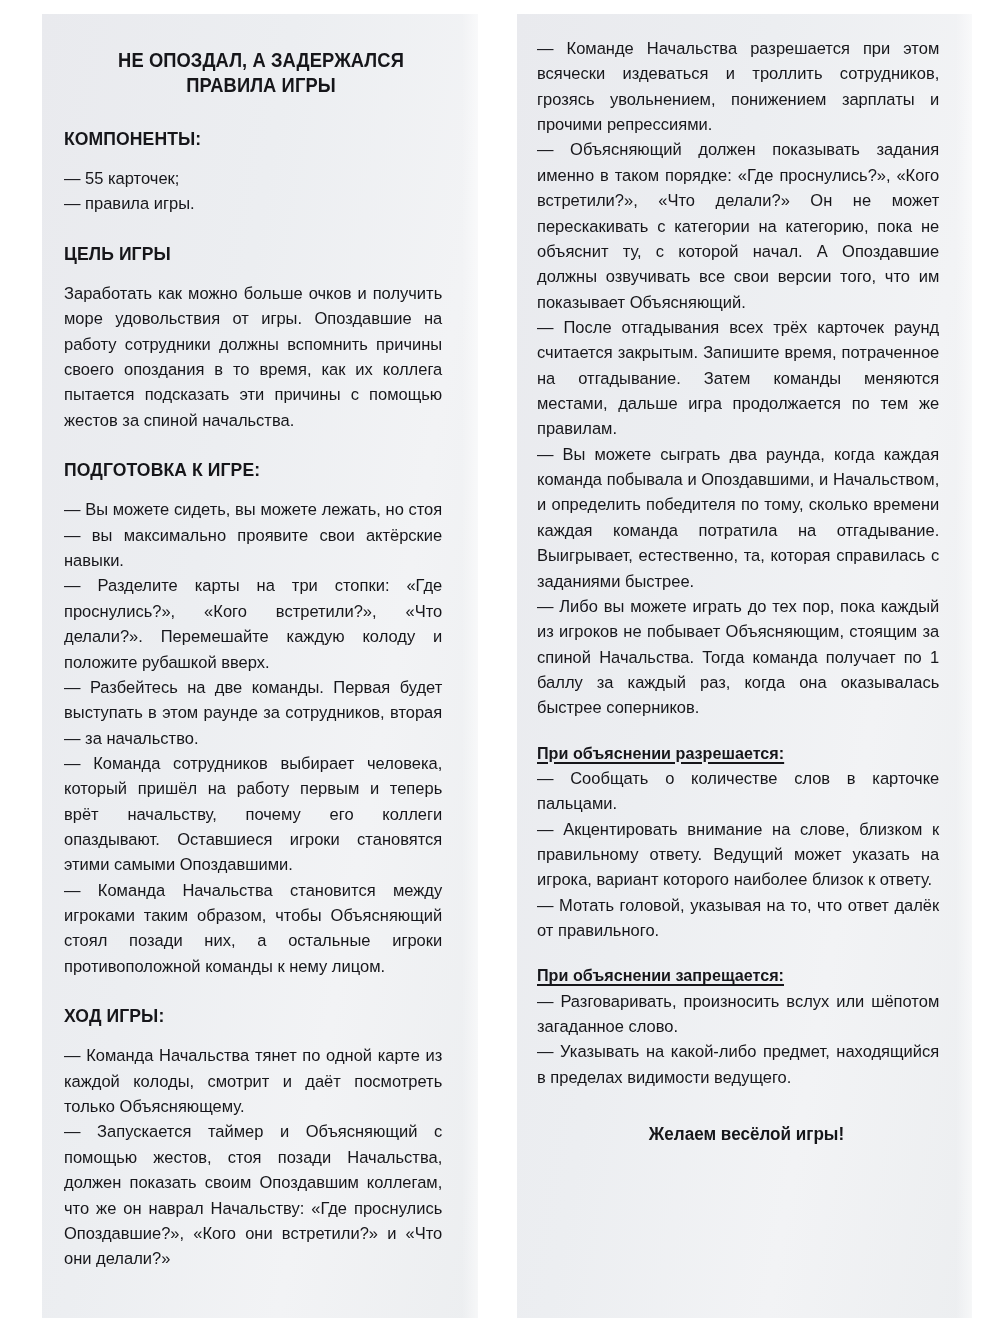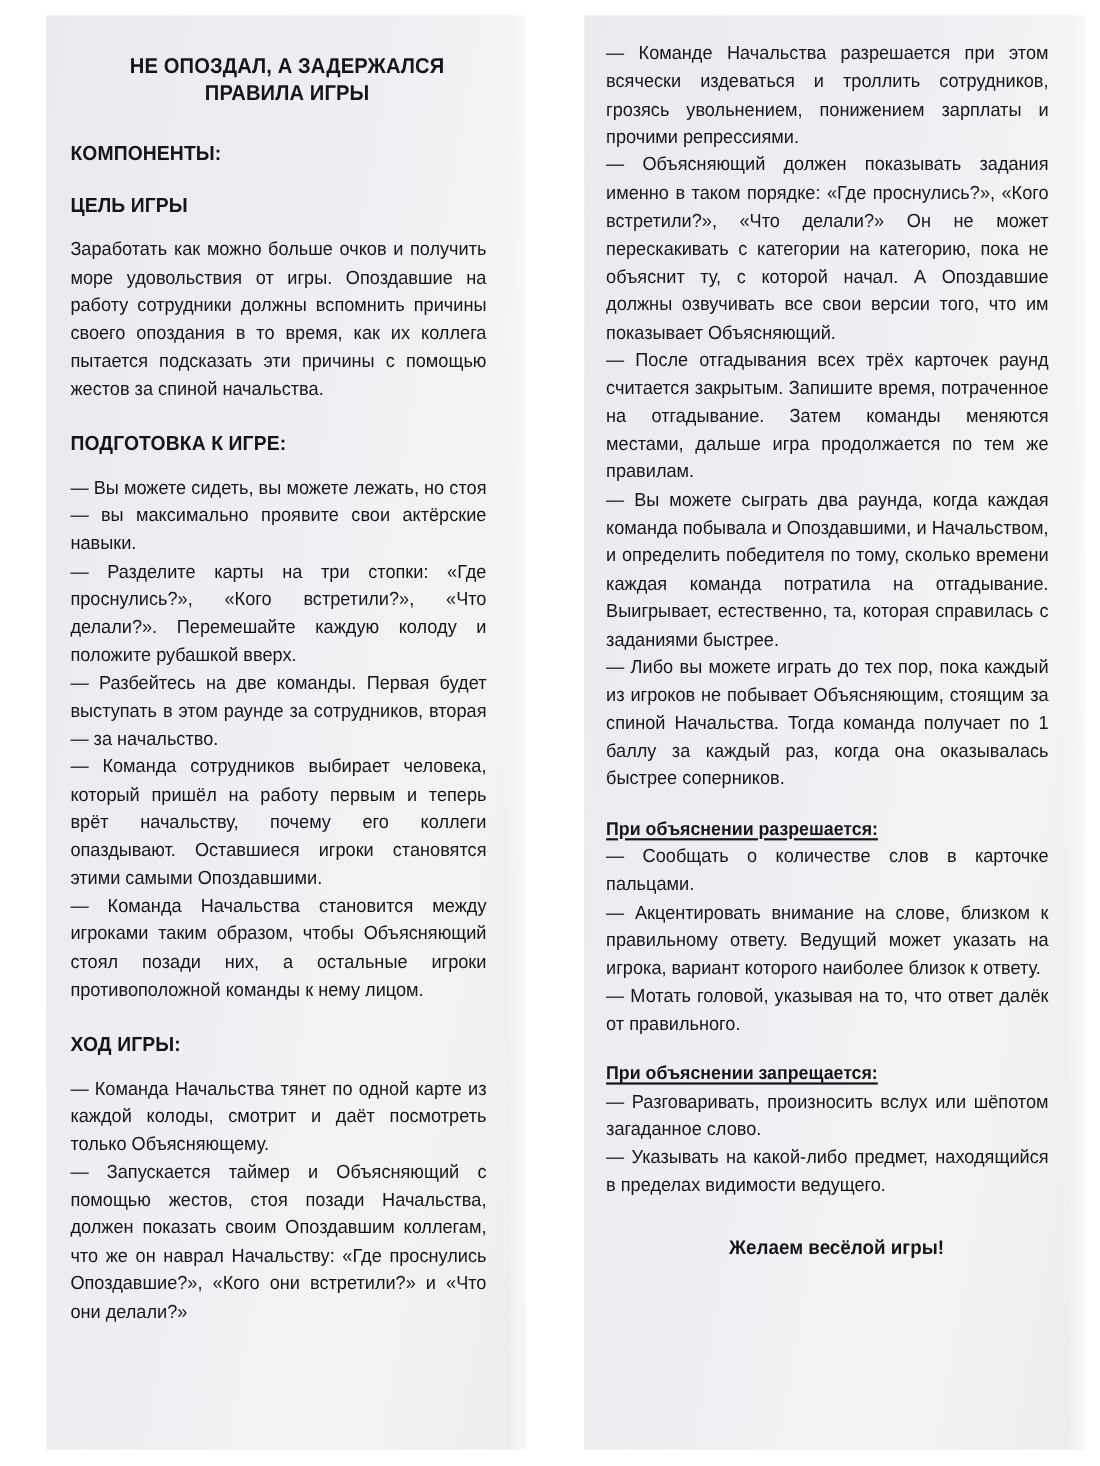--- a/index.html
+++ b/index.html
@@ -17,21 +17,21 @@
   }
 
   .sheet {
     position: relative;
     width: 1000px;
     height: 1130px;
     background: #ffffff;
     display: flex;
     justify-content: space-between;
     box-sizing: border-box;
-    padding: 14px 14px 14px 42px;
+    padding: 14px 28px 14px 42px;
   }
 
   
   .page-panel {
     background: linear-gradient(100deg, #e9eaee 0%, #eceef1 38%, #f2f3f5 70%, #eceef0 100%);
     box-sizing: border-box;
     position: relative;
   }
   .page-panel::after {
     
@@ -134,20 +134,24 @@
   <div class="page-panel page-left">
     <div class="col-body">
 
       <div class="doc-title">
         <span class="title-line">НЕ ОПОЗДАЛ, А ЗАДЕРЖАЛСЯ</span>
         <span class="title-line">ПРАВИЛА ИГРЫ</span>
       </div>
 
       <div class="section-heading first">КОМПОНЕНТЫ:</div>
 
+      <div class="components-list">
+        <p class="list-line">— 55 карточек;</p>
+        <p class="list-line">— правила игры.</p>
+      </div>
 
       <div class="section-heading">ЦЕЛЬ ИГРЫ</div>
       <p class="para">Заработать как можно больше очков и получить море удовольствия от игры. Опоздавшие на работу сотрудники должны вспомнить причины своего опоздания в то время, как их коллега пытается подсказать эти причины с помощью жестов за спиной начальства.</p>
 
       <div class="section-heading">ПОДГОТОВКА К ИГРЕ:</div>
       <p class="para">— Вы можете сидеть, вы можете лежать, но стоя — вы максимально проявите свои актёрские навыки.</p>
       <p class="para">— Разделите карты на три стопки: «Где проснулись?», «Кого встретили?», «Что делали?». Перемешайте каждую колоду и положите рубашкой вверх.</p>
       <p class="para">— Разбейтесь на две команды. Первая будет выступать в этом раунде за сотрудников, вторая — за начальство.</p>
       <p class="para">— Команда сотрудников выбирает человека, который пришёл на работу первым и теперь врёт начальству, почему его коллеги опаздывают. Оставшиеся игроки становятся этими самыми Опоздавшими.</p>
       <p class="para">— Команда Начальства становится между игроками таким образом, чтобы Объясняющий стоял позади них, а остальные игроки противоположной команды к нему лицом.</p>

